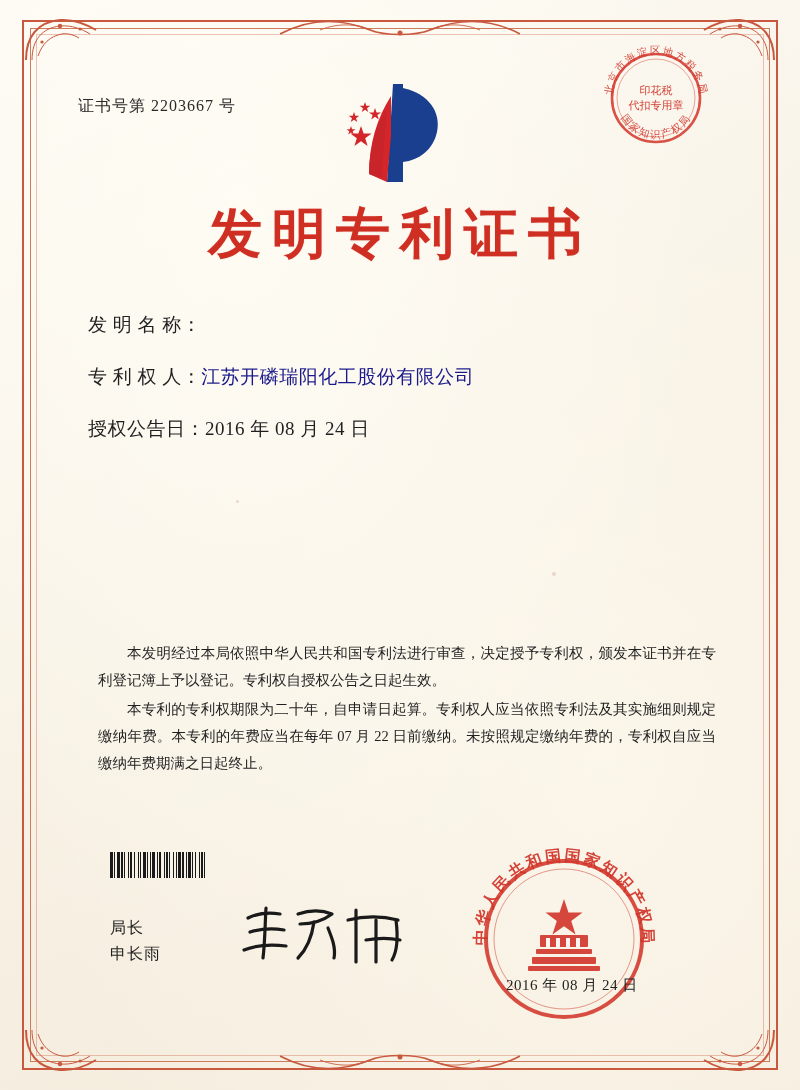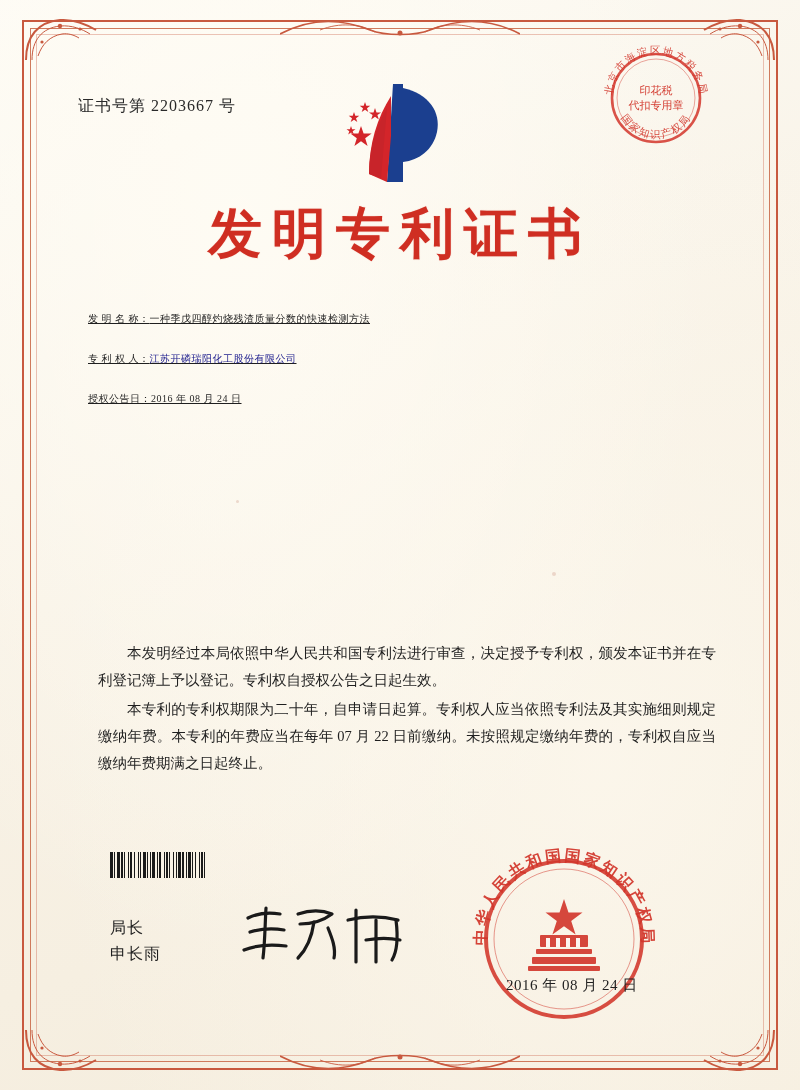--- a/index.html
+++ b/index.html
@@ -106,23 +106,22 @@
   .fields {
     position: absolute;
     left: 88px;
     top: 312px;
     width: 630px;
   }
   .field-row {
     display: flex;
     align-items: baseline;
     margin-bottom: 26px;
-    font-size: 10px;
+    font-size: 19px;
     color: #1f1f1f;
-    text-decoration: underline;
   }
   .field-label {
     white-space: nowrap;
     letter-spacing: 0.5px;
   }
   .field-value {
     white-space: nowrap;
     letter-spacing: 0.5px;
   }
   .field-value.owner {
@@ -324,21 +323,20 @@
       <text x="56" y="52" text-anchor="middle" font-family="'Liberation Serif', serif" font-size="11" fill="#d2352a" opacity="0.95">印花税</text>
       <text x="56" y="67" text-anchor="middle" font-family="'Liberation Serif', serif" font-size="11" fill="#d2352a" opacity="0.95">代扣专用章</text>
     </svg>
   </div>
 
   <div class="title">发明专利证书</div>
 
   <div class="fields">
     <div class="field-row">
       <span class="field-label">发 明 名 称：</span>
-      <span class="field-value">一种季戊四醇灼烧残渣质量分数的快速检测方法</span>
     </div>
     <div class="field-row">
       <span class="field-label">专 利 权 人：</span>
       <span class="field-value owner">江苏开磷瑞阳化工股份有限公司</span>
     </div>
     <div class="field-row">
       <span class="field-label">授权公告日：</span>
       <span class="field-value">2016 年 08 月 24 日</span>
     </div>
   </div>

